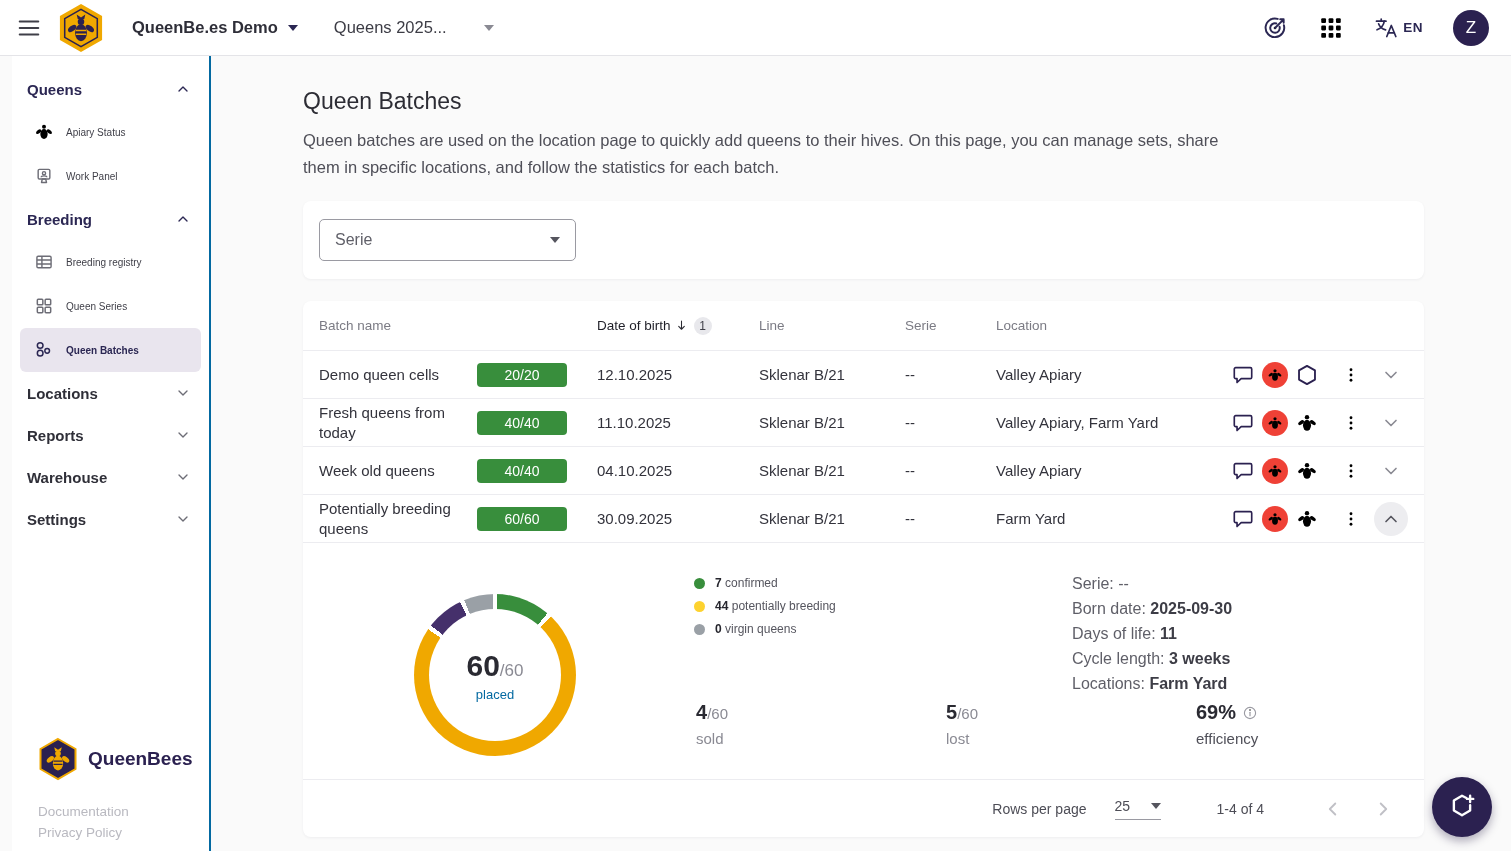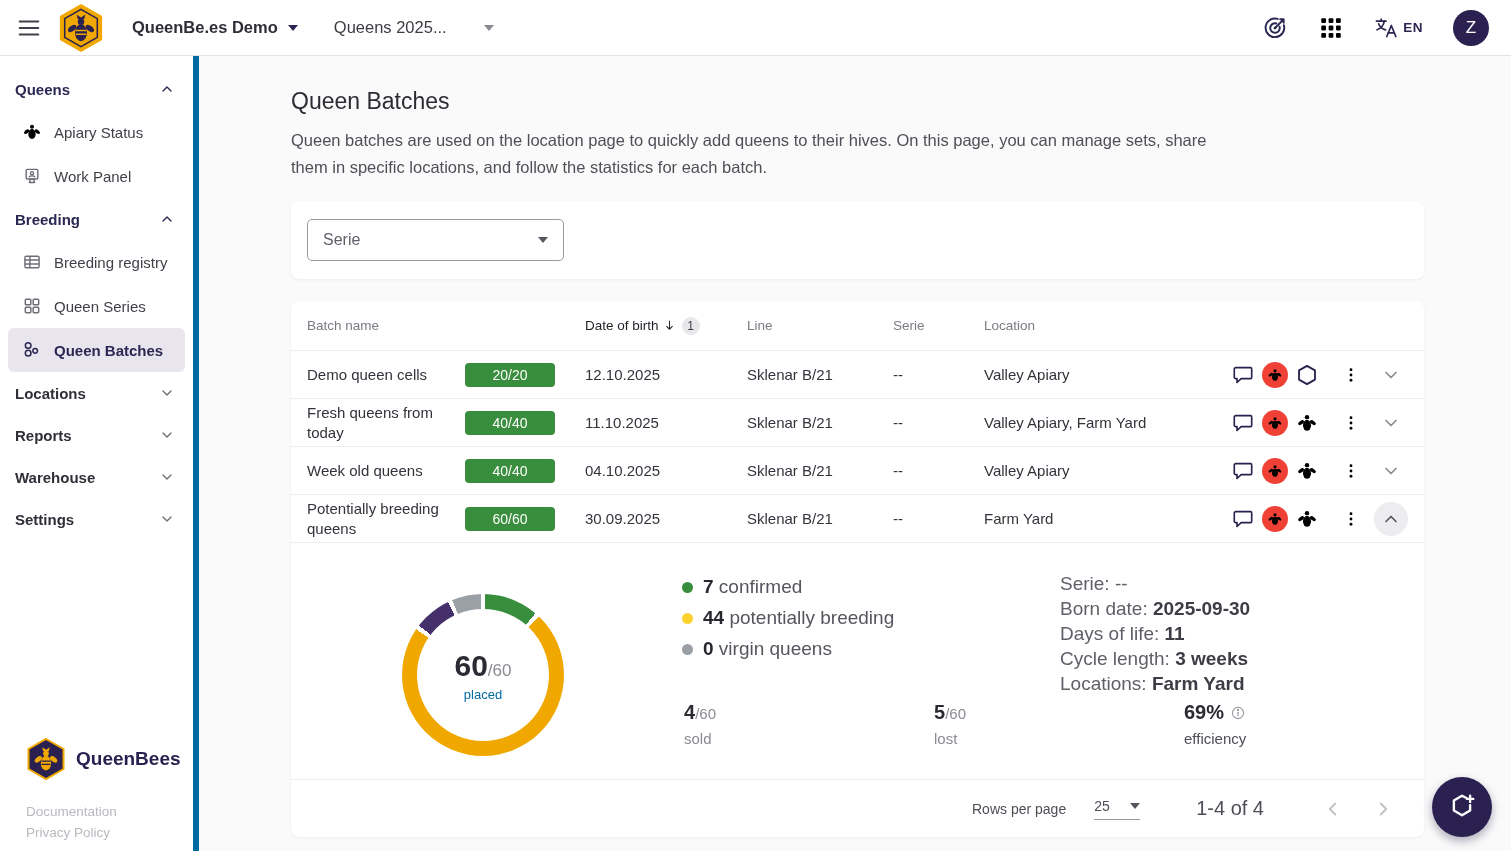--- a/index.html
+++ b/index.html
@@ -22,27 +22,27 @@
   .top-select.secondary .lbl { font-weight:400; color:#3c3c45; }
   .top-select.secondary .caret { border-top-color:#8a8a93; }
   .top-right { margin-left:auto; display:flex; align-items:center; gap:30px; }
   .top-icon { width:26px; height:26px; color:#2b2753; cursor:pointer; }
   .lang { display:flex; align-items:center; gap:5px; cursor:pointer; }
   .lang-label { font-size:13.5px; font-weight:700; letter-spacing:.5px; color:#2b2753; }
   .avatar { width:36px; height:36px; border-radius:50%; background:#2b2150; color:#fff;
     display:flex; align-items:center; justify-content:center; font-size:17px; cursor:pointer; }
   
   .body { display:flex; height:795px; }
-  .sidebar { width:199px; background:#fff; border-right:6px solid #0369a1; display:flex; flex-direction:column; padding-top:12px; }
+  .sidebar { width:199px; background:#fff; border-right:2px solid #0369a1; display:flex; flex-direction:column; padding-top:12px;margin-left:12px; }
   .side-header { display:flex; align-items:center; justify-content:space-between; height:42px; padding:0 18px 0 15px;
     font-size:15px; font-weight:700; color:#2b2753; cursor:pointer; }
   .side-header.plain { color:#2f2f38; }
   .side-header .chev { width:16px; height:16px; color:#2b2753; }
   .side-header.plain .chev { color:#6d6d76; }
-  .side-item { display:flex; align-items:center; gap:12px; height:44px; padding:0 10px 0 22px; font-size:15px; color:#3f3f48; cursor:pointer; }
+  .side-item { display:flex; align-items:center; gap:12px; height:44px; padding:0 10px 0 22px; font-size:10px; color:#3f3f48; cursor:pointer; }
   .side-item .ic { width:20px; height:20px; color:#6d6d76; flex:none; }
   .side-item.active { background:#e9e5ee; border-radius:6px; margin:0 8px; padding-left:14px; color:#2b2753; font-weight:600; }
   .side-item.active .ic { color:#2b2753; }
   .sidebar-footer { margin-top:auto; padding:0 0 8px 26px; }
   .brand-row { display:flex; align-items:center; gap:10px; margin-bottom:20px; }
   .brand-row .hexlogo { width:40px; height:44px; }
   .brand-name { font-size:19px; font-weight:700; color:#2b2150; }
   .footer-link { display:block; font-size:13.5px; color:#b9b9c0; line-height:21px; cursor:pointer; }
   
   .main { flex:1; padding:18px 87px 0 92px; }
@@ -73,37 +73,37 @@
   .row-chev svg { width:20px; height:20px; }
   .row-chev.open { background:#ededf0; color:#55555e; }
   
   .detail { position:relative; height:237px; border-bottom:1px solid #ececf0; }
   .donut { position:absolute; left:111px; top:51px; width:162px; height:162px; border-radius:50%; }
   .donut-hole { position:absolute; inset:15px; background:#fff; border-radius:50%; display:flex; flex-direction:column; align-items:center; justify-content:center; }
   .donut-val { font-size:30px; font-weight:700; color:#2a2a32; }
   .donut-of { font-size:17px; font-weight:400; color:#8a8a93; }
   .donut-sub { font-size:13px; color:#0369a1; margin-top:4px; }
   .legend { position:absolute; left:391px; top:33px; display:flex; flex-direction:column; gap:9px; }
-  .legend-row { display:flex; align-items:center; gap:10px; font-size:19px; color:#55555e; }
+  .legend-row { display:flex; align-items:center; gap:10px; font-size:12px; color:#55555e; }
   .legend-dot { width:11px; height:11px; border-radius:50%; flex:none; }
   .legend-val { font-weight:700; color:#26262e; }
-  .info-panel { position:absolute; left:769px; top:28px; font-size:19px; color:#5f5f68; line-height:25px; }
+  .info-panel { position:absolute; left:769px; top:28px; font-size:16px; color:#5f5f68; line-height:25px; }
   .info-panel b { color:#3d3d46; }
   .stat { position:absolute; top:158px; }
   .stat-val { font-size:20px; font-weight:700; color:#2a2a32; }
   .stat-of { font-size:15px; font-weight:400; color:#8a8a93; }
   .stat-lbl { font-size:15px; color:#8a8a93; margin-top:6px; }
   .stat.sold { left:393px; } .stat.lost { left:643px; } .stat.eff { left:893px; }
   .info-ic { width:16px; height:16px; color:#9a9aa2; vertical-align:-2px; margin-left:6px; cursor:pointer; }
   
   .pagination { display:flex; align-items:center; justify-content:flex-end; height:57px; padding:0 30px; font-size:14px; color:#4d4d56; }
   .rpp-select { display:flex; align-items:center; justify-content:space-between; width:46px; margin:0 56px 0 28px;
     border-bottom:1px solid #9a9aa2; padding-bottom:5px; cursor:pointer; }
   .rpp-select .caret { border-top-color:#55555e; }
-  .range { margin-right:58px; font-size:20px; }
+  .range { margin-right:58px; font-size:14px; }
   .pg-arrow { width:22px; height:22px; color:#c0c0c6; cursor:pointer; }
   .pg-arrow.prev { margin-right:28px; }
   
   .fab { position:absolute; left:1432px; top:777px; width:60px; height:60px; border-radius:50%; background:#2b2150;
     display:flex; align-items:center; justify-content:center; box-shadow:0 4px 10px rgba(30,20,60,.35); cursor:pointer; }
   .fab svg { width:30px; height:30px; color:#fff; }
 </style>
 </head>
 <body>
 

